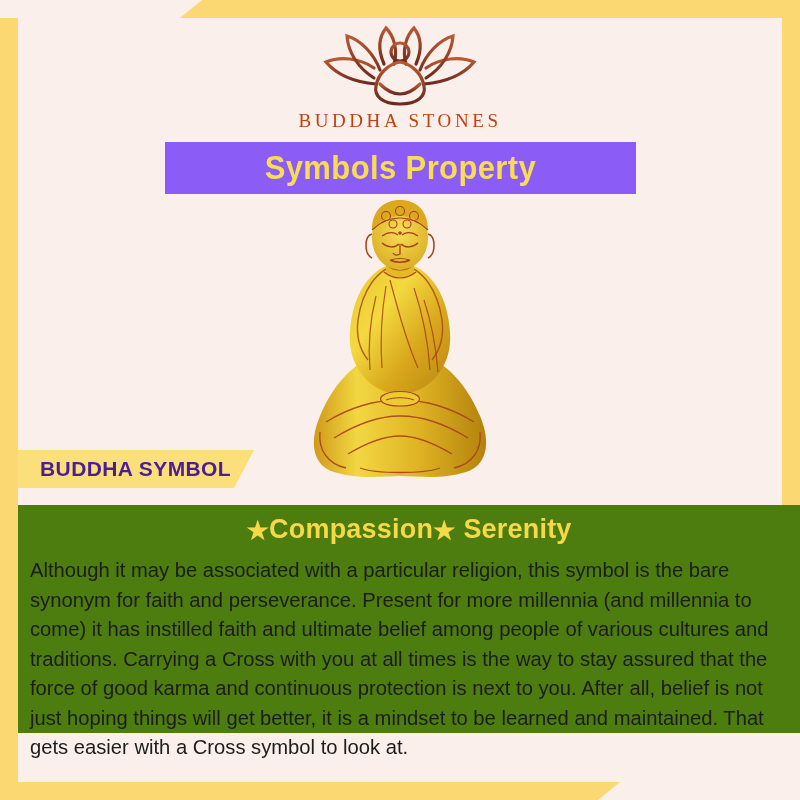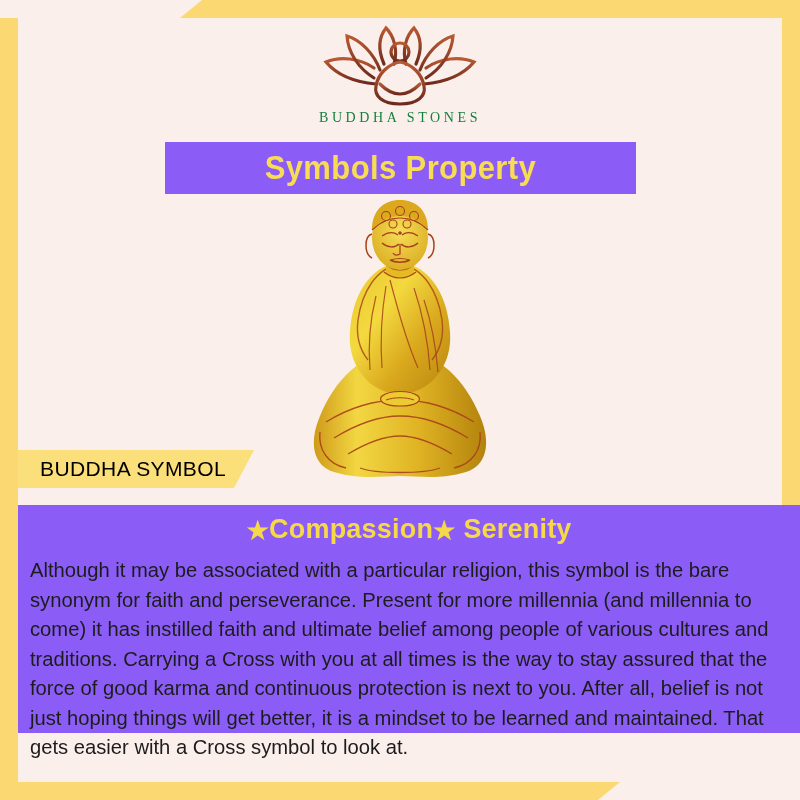--- a/index.html
+++ b/index.html
@@ -65,23 +65,23 @@
     width: 800px;
     text-align: center;
   }
   .logo-mark {
     display: block;
     margin: 0 auto;
   }
   .logo-word {
     margin-top: 2px;
     font-family: "Liberation Serif", serif;
-    font-size: 14px;
+    font-size: 19px;
     letter-spacing: 3.6px;
-    color: #15803d;
+    color: #c2410c;
     font-weight: 400;
   }
 
   
   .title-band {
     position: absolute;
     left: 165px;
     top: 142px;
     width: 471px;
     height: 52px;
@@ -118,34 +118,34 @@
     top: 450px;
     height: 38px;
     width: 236px;
     background: #fbdf7a;
     clip-path: polygon(0 0, 100% 0, calc(100% - 20px) 100%, 0 100%);
     display: flex;
     align-items: center;
   }
   .badge-text {
     padding-left: 22px;
-    color: #000000;
+    color: #4c1d95;
     font-size: 21px;
     letter-spacing: 0.4px;
-    font-weight: 400;
+    font-weight: 700;
   }
 
   
   .content-panel {
     position: absolute;
     left: 18px;
     top: 505px;
     width: 782px;
     height: 228px;
-    background: #8b5cf6;
+    background: #4d7c0f;
   }
 
   .subtitle {
     text-align: center;
     margin-top: 9px;
     font-family: "Liberation Sans Narrow", "Liberation Sans", sans-serif;
     font-weight: 700;
     font-size: 27px;
     color: #f6d948;
     letter-spacing: 0.2px;

